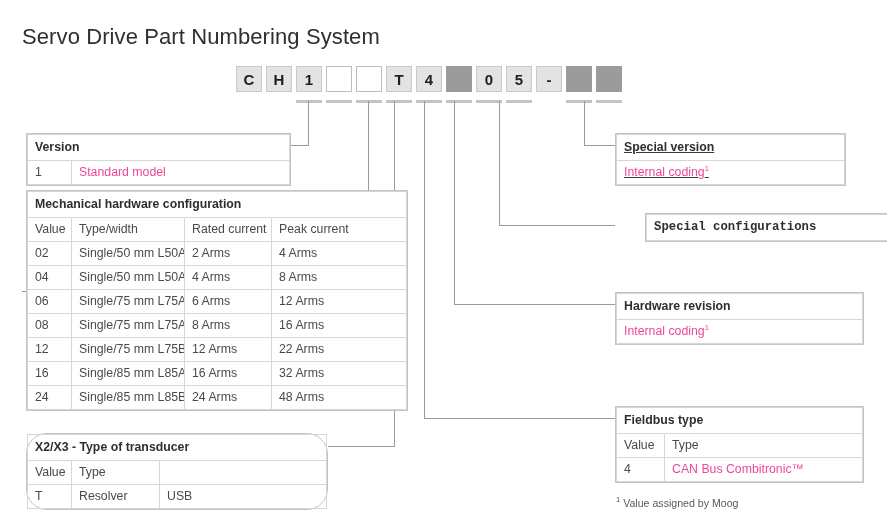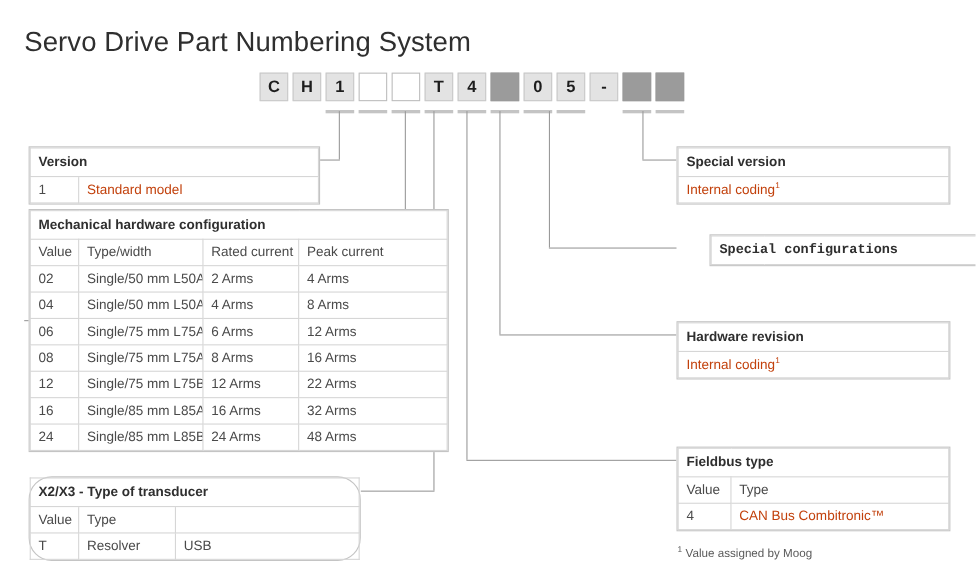--- a/index.html
+++ b/index.html
@@ -17,21 +17,21 @@
     height: 531px;
     overflow: hidden;
     background: #ffffff;
   }
 
   
   .page-title {
     position: absolute;
     left: 22px;
     top: 24px;
-    font-size: 25px;
+    font-size: 22px;
     letter-spacing: 0.1px;
     color: #2f2f2f;
     white-space: nowrap;
   }
 
   
   .pn-row {
     position: absolute;
     left: 236px;
     top: 66px;
@@ -102,21 +102,21 @@
     white-space: nowrap;
     overflow: hidden;
   }
   .tbl .hdr td {
     font-weight: bold;
     font-size: 12.3px;
     color: #2f2f2f;
     padding: 5px 19px 6px 7px;
   }
   .tbl td.sub {
-    color: #c2410c;
+    color: #ec4899;
   }
 
   .footnote {
     position: absolute;
     font-size: 10.6px;
     color: #5a5a5a;
     white-space: nowrap;
   }
   .footnote sup, .sup {
     font-size: 7.6px;
@@ -279,21 +279,21 @@
         </tr>
         <tr>
           <td>T</td>
           <td>Resolver</td>
           <td>USB</td>
         </tr>
       </tbody>
     </table>
   </div>
 
-  <div class="tbl" style="left:615px; top:133px; width:249px;">
+  <div class="tbl" style="left:615px; top:133px; width:231px;text-decoration:underline;">
     <table>
       <tbody>
         <tr class="hdr">
           <td>Special version</td>
         </tr>
         <tr>
           <td class="sub"><span>Internal coding</span><span class="sup">1</span></td>
         </tr>
       </tbody>
     </table>

